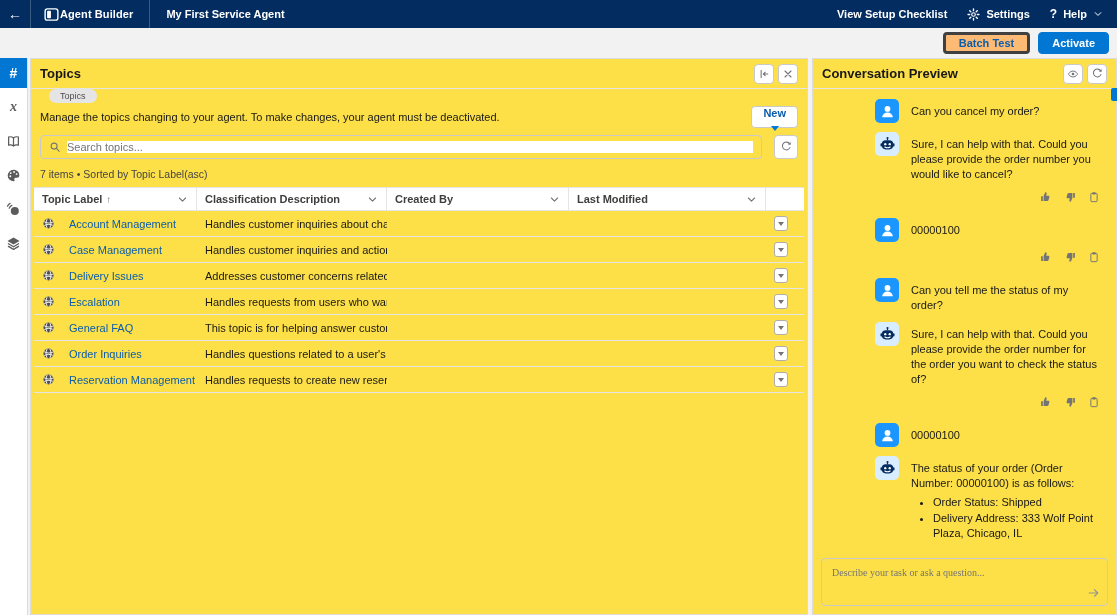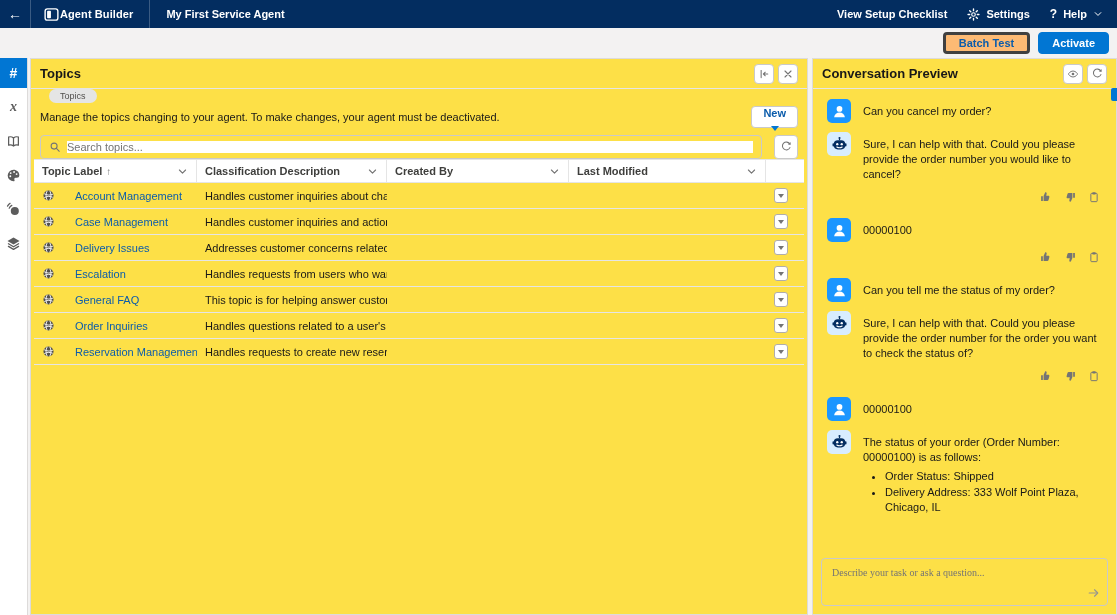--- a/index.html
+++ b/index.html
@@ -60,29 +60,29 @@
   .grid-head { display:flex; border-top:1px solid #e5e5e5; border-bottom:1px solid #e5e5e5; height:24px; background:#fff; }
   .gh-cell { display:flex; align-items:center; padding:0 8px; font-weight:700; color:#3e3e3c; border-right:1px solid #e5e5e5; cursor:pointer; }
   .gh-cell .lbl { white-space:nowrap; overflow:hidden; }
   .gh-chev { margin-left:auto; color:#747474; background:none; border:none; cursor:pointer; display:flex; align-items:center; padding:0; }
   .gh-chev svg { width:11px; height:11px; }
   .sort-arrow { color:#747474; margin-left:4px; font-size:10px; }
   .c1 { width:163px; flex:none; } .c2 { width:190px; flex:none; }
   .c3 { width:197px; flex:none; } .c4 { width:182px; flex:none; }
   .c5 { flex:1; border-right:none; }
   .grid-row { display:flex; align-items:center; height:26px; border-bottom:1px solid #e5e5e5; }
-  .gr-cell { padding:0 8px; display:flex; align-items:center; gap:20px; overflow:hidden; white-space:nowrap; }
+  .gr-cell { padding:0 8px; display:flex; align-items:center; gap:14px; overflow:hidden; white-space:nowrap; }
   .topic-link { color:#0b5cab; cursor:pointer; text-decoration:none; }
   .gr-cell svg { width:13px; height:13px; flex:none; }
   .row-action { margin-left:auto; margin-right:8px; width:19px; height:15px; border:1px solid #b0adab; border-radius:3px; background:#fff; display:flex; align-items:center; justify-content:center; cursor:pointer; padding:0; }
   .row-caret { width:0; height:0; border-left:3px solid transparent; border-right:3px solid transparent; border-top:4px solid #747474; }
 
   
   .msgs { flex:1; overflow:hidden; padding:10px 14px 0; }
-  .msg { display:flex; gap:12px; margin-bottom:9px; }
+  .msg { display:flex; gap:12px; margin-bottom:9px;margin-left:48px; }
   .avatar { width:24px; height:24px; border-radius:5px; flex:none; display:flex; align-items:center; justify-content:center; }
   .avatar svg { width:17px; height:17px; }
   .avatar.user { background:#1b96ff; }
   .avatar.bot { background:#d8edff; }
   .msg-text { font-size:11px; line-height:15px; padding-top:5px; }
   .msg-text ul { margin:4px 0 4px 22px; }
   .msg-text li { margin:0 0 1px 0; }
   .actions-row { display:flex; justify-content:flex-end; align-items:center; gap:12px; margin:0 2px 15px 0; color:#747474; }
   .actions-row button { background:none; border:none; color:#747474; cursor:pointer; padding:0; display:flex; }
   .actions-row svg { width:12px; height:12px; }
@@ -290,20 +290,21 @@
           </svg>
         <input type="text" placeholder="Search topics..." style="">
       </label>
       <button class="icon-btn refresh-sq">
           <svg>
             <use href="#sym-refresh"></use>
           </svg>
         </button>
     </div>
 
+    <div class="summary">7 items • Sorted by Topic Label(asc)</div>
 
     <div class="grid">
       <div class="grid-head" id="grid-head">
           <div class="gh-cell c1">
     <span class="lbl">Topic Label</span>
             <span class="sort-arrow">↑</span>
     <button class="gh-chev">
               <svg>
                 <use href="#sym-chevron"></use>
               </svg>

